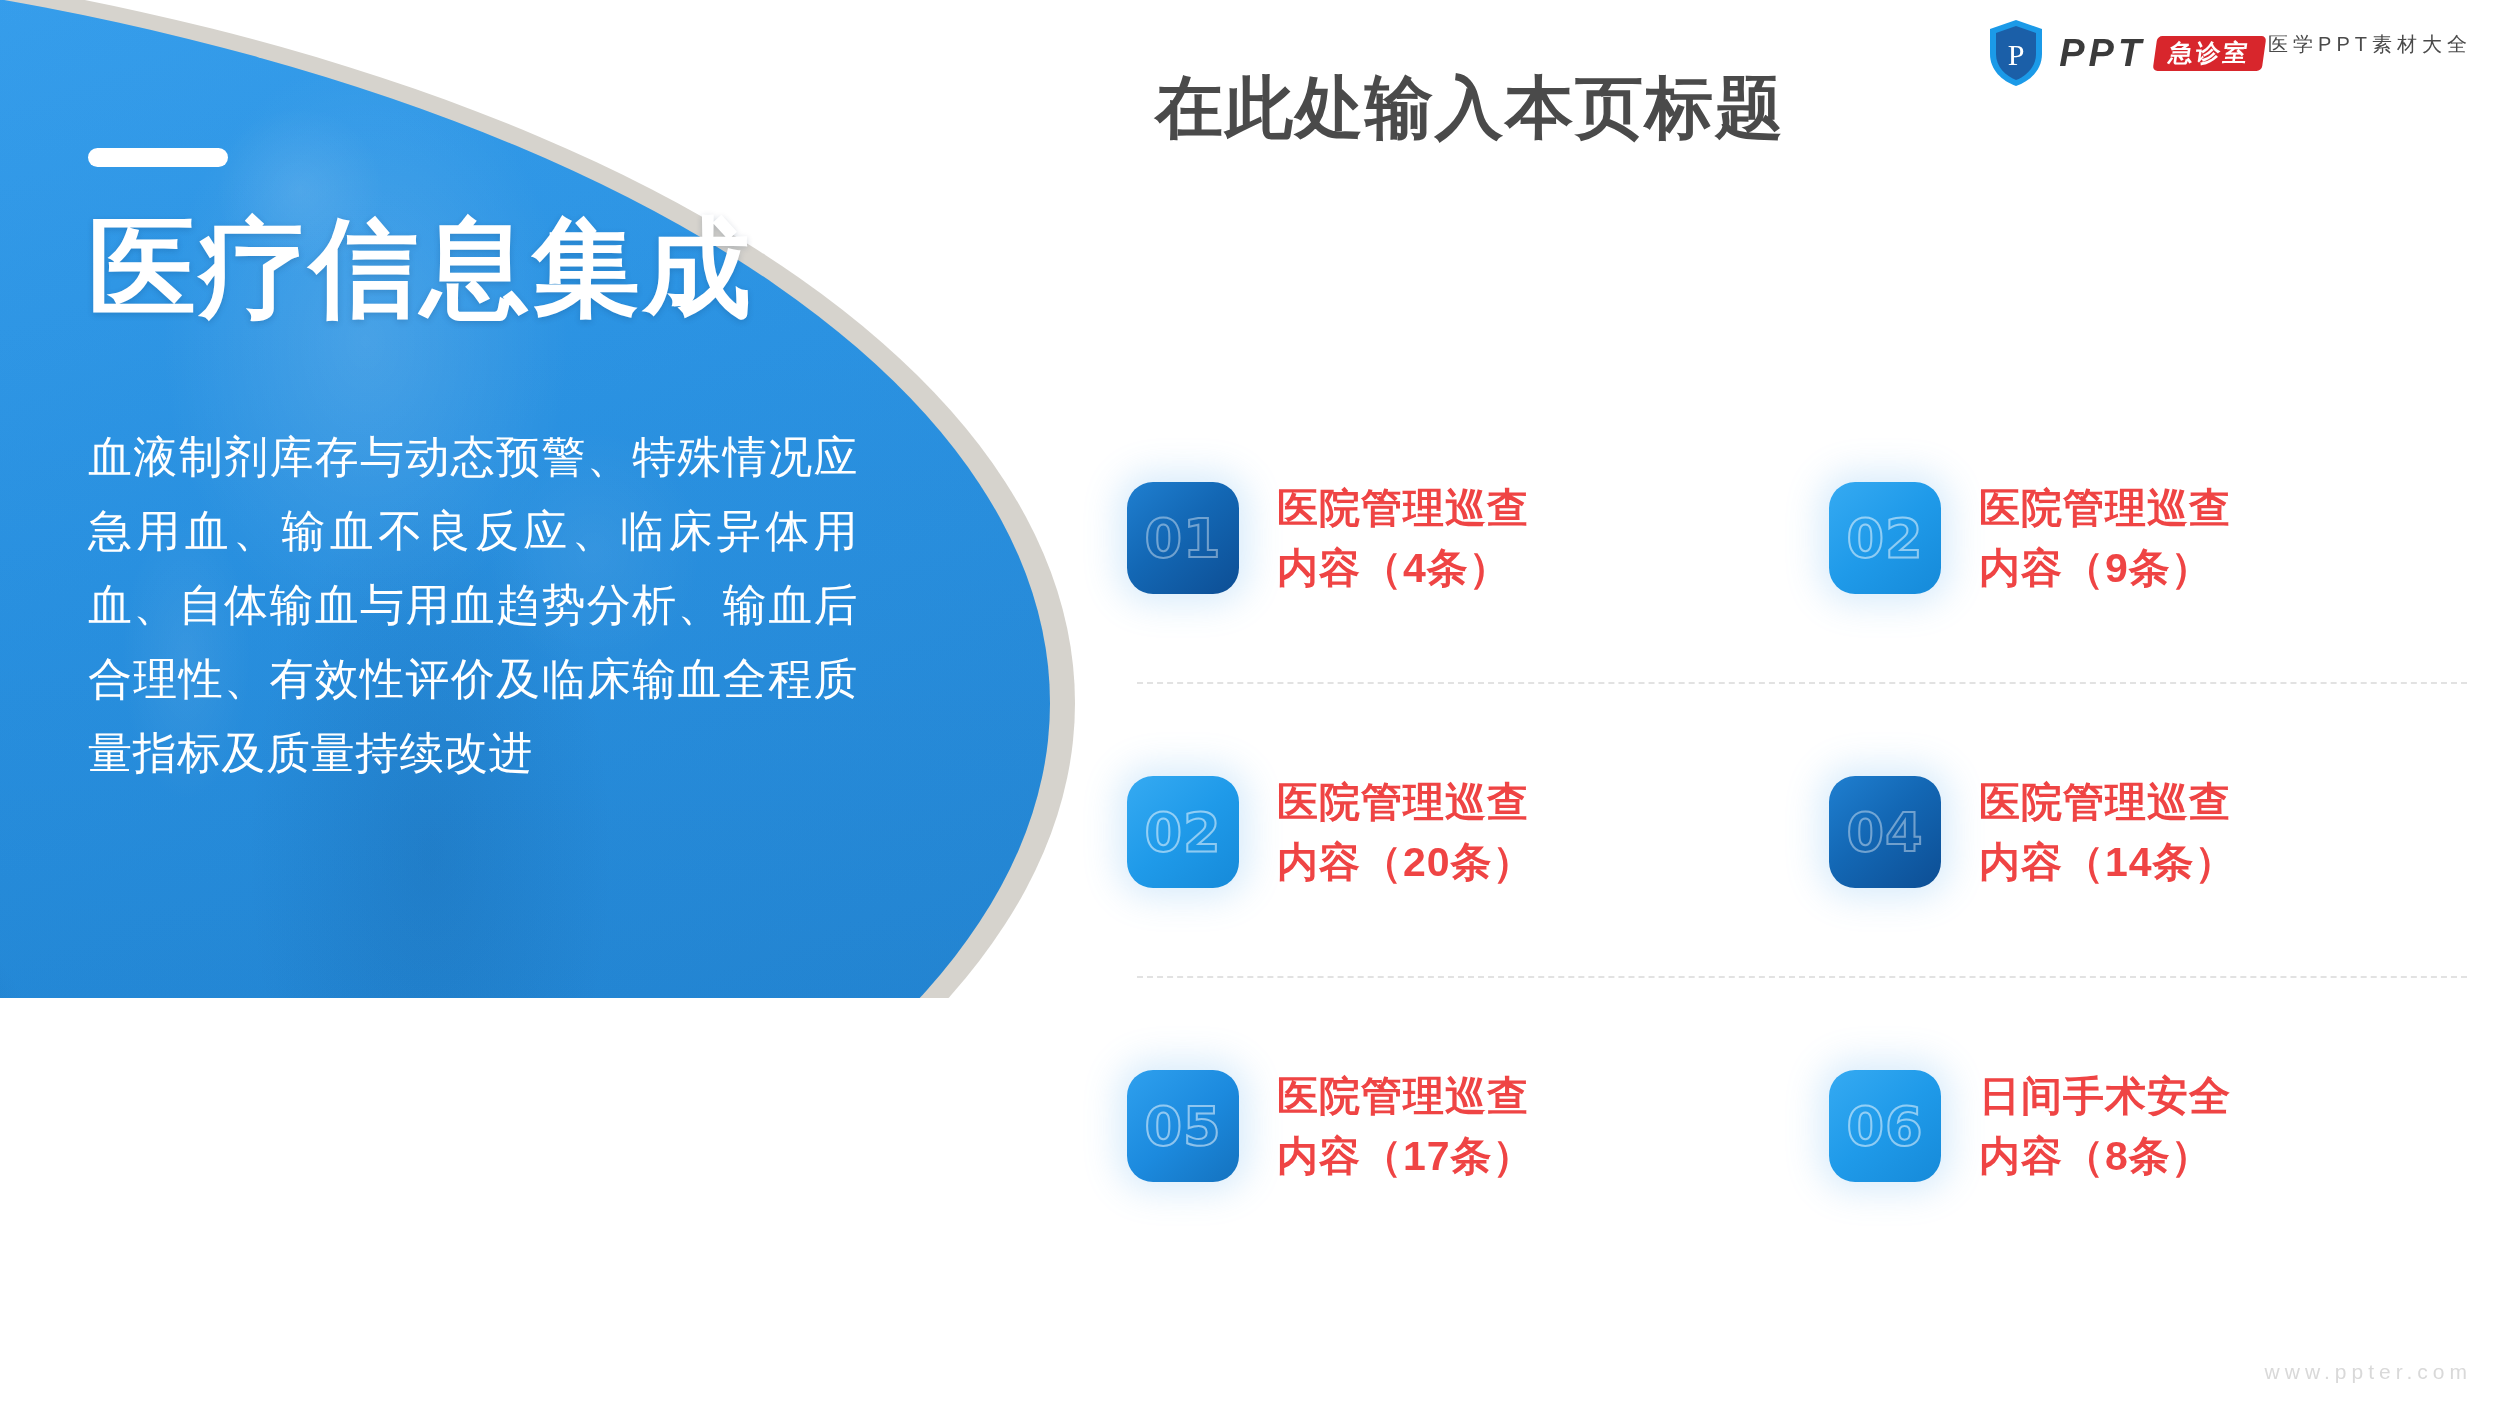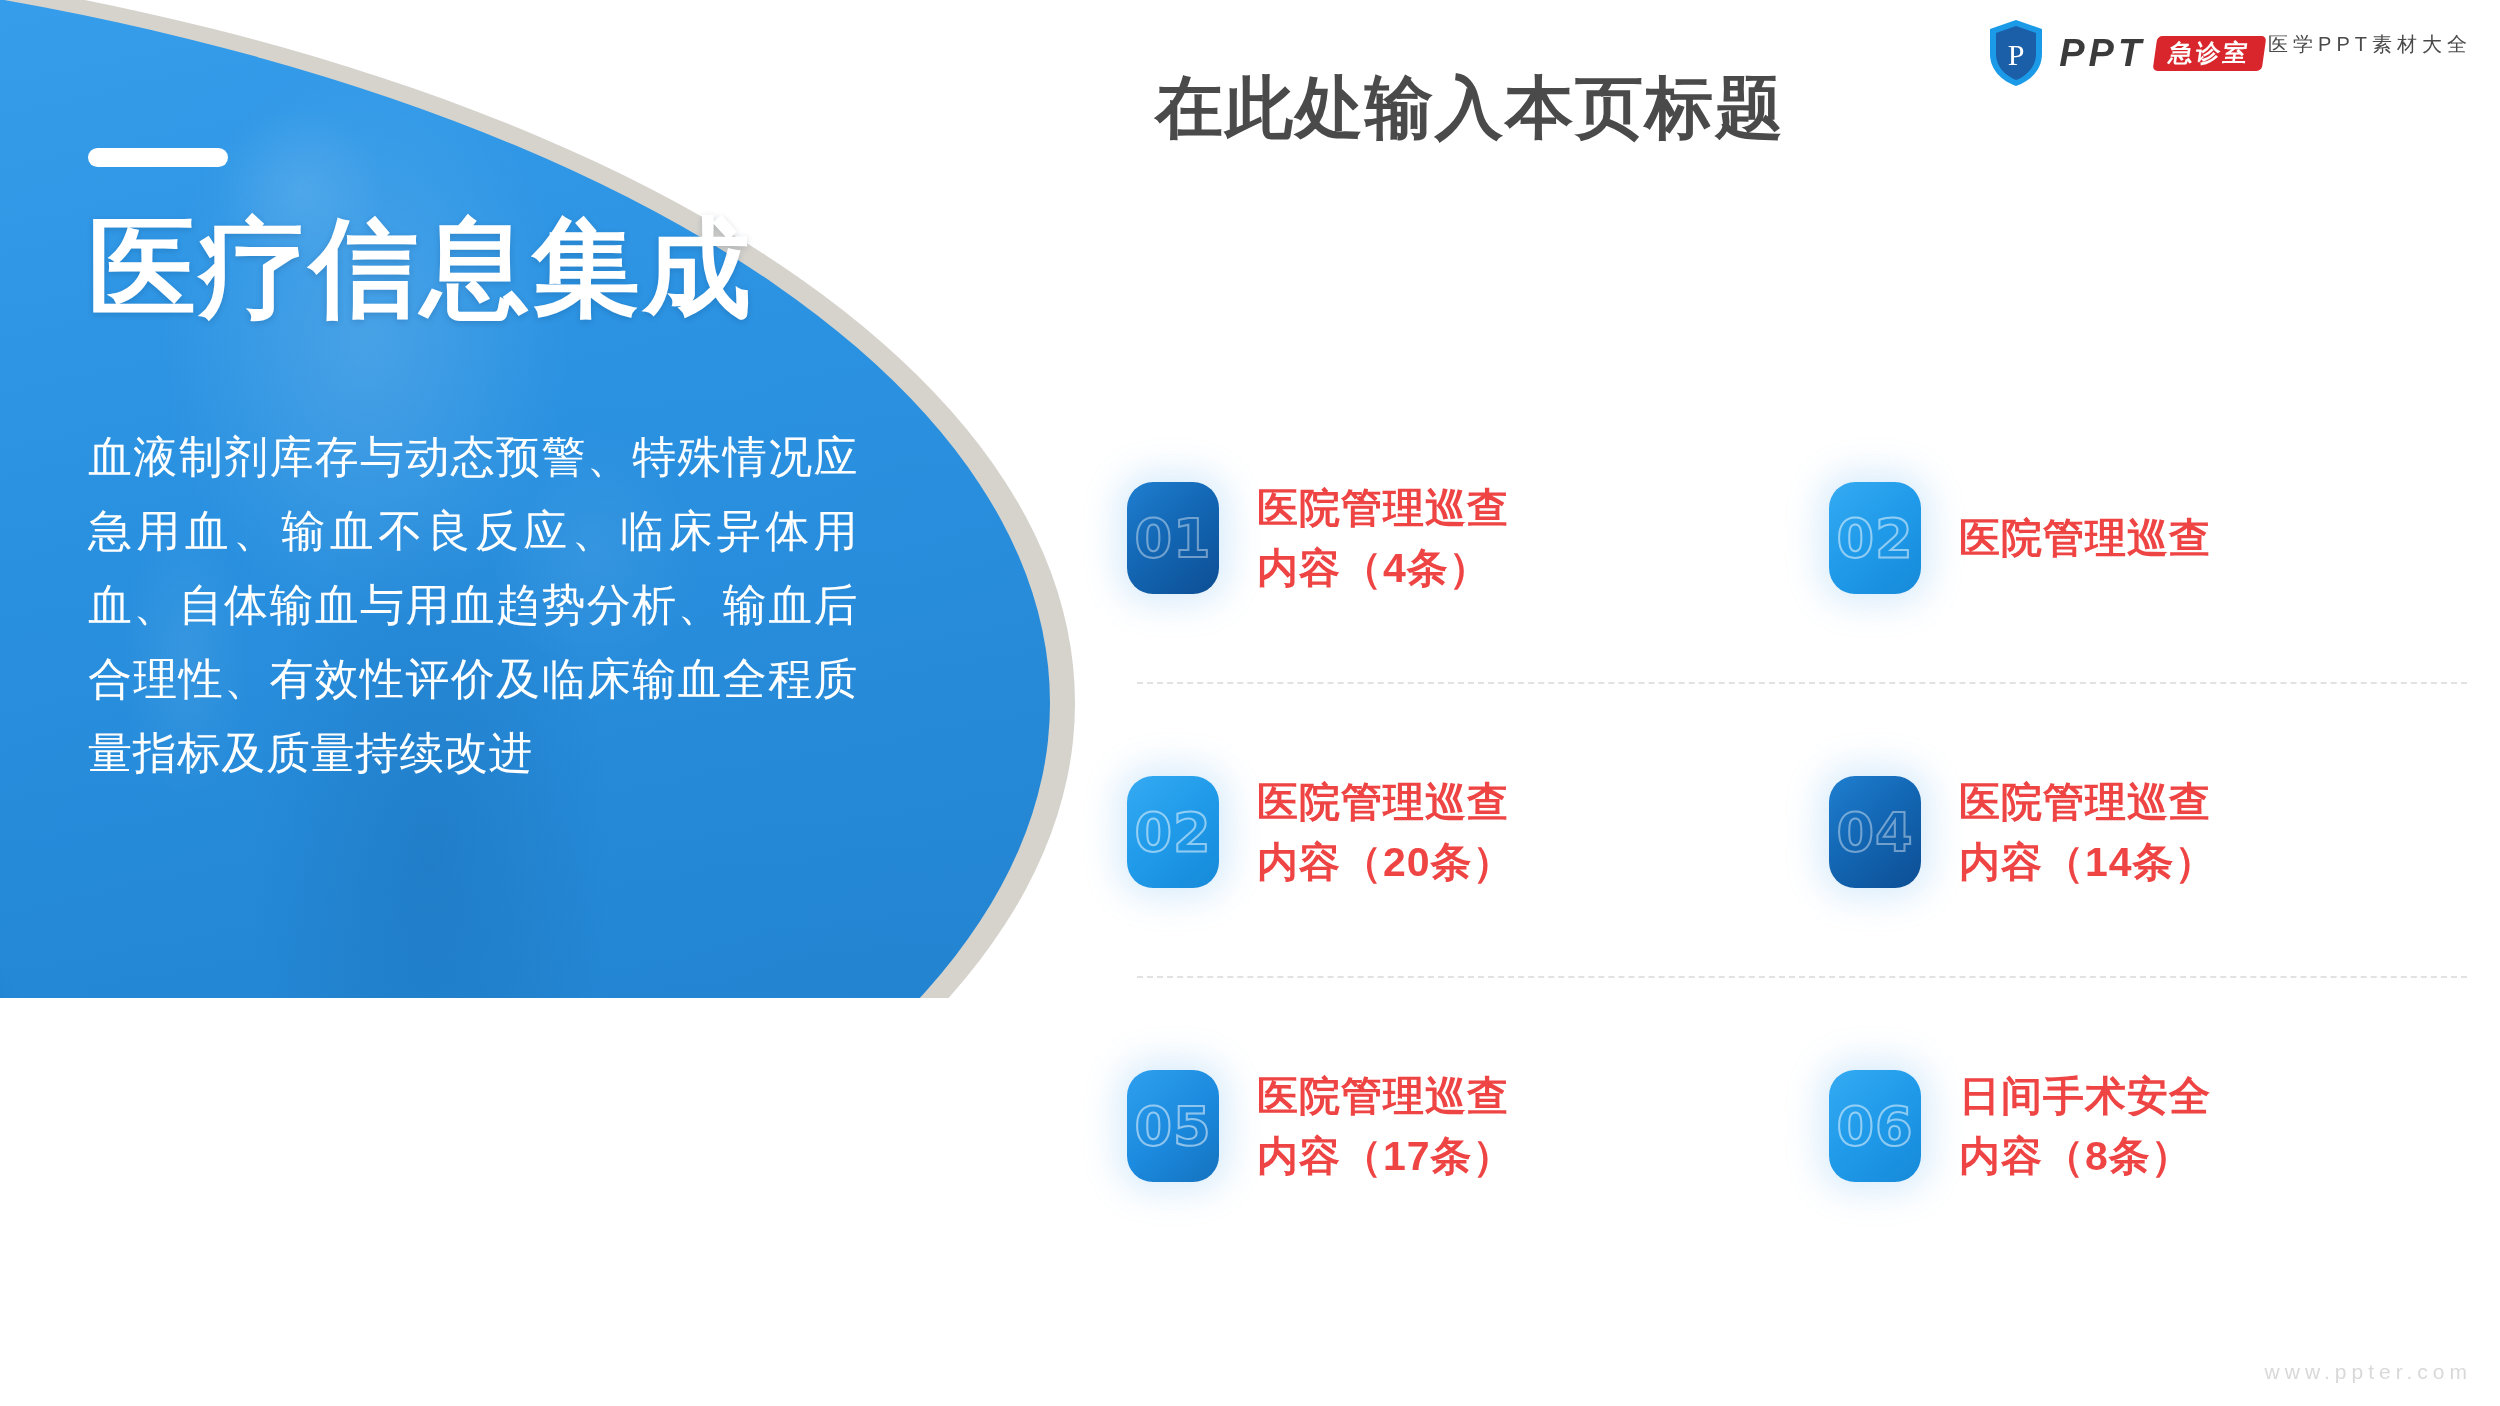--- a/index.html
+++ b/index.html
@@ -144,21 +144,21 @@
   .cell{
     flex:1 1 50%;
     display:flex;align-items:center;
     padding-top:6px;
     gap:38px;
   }
   .cell.col2{padding-left:52px;}
 
   .badge{
     flex:0 0 auto;
-    width:92px;height:112px;
+    width:112px;height:112px;
     border-radius:26px;
     position:relative;
     display:flex;align-items:center;justify-content:center;
     box-shadow:0 0 34px 10px rgba(80,170,235,.22);
   }
   .badge.dark{
     background:linear-gradient(138deg,#1f7fd0 0%,#1367b4 45%,#0d4e94 100%);
   }
   .badge.light{
     background:linear-gradient(138deg,#35aaf2 0%,#1f9ae9 50%,#168ad9 100%);
@@ -244,20 +244,21 @@
             <span>医院管理巡查</span>
             <span class="l2">内容（4条）</span>
           </div>
         </div>
         <div class="cell col2">
           <div class="badge light">
             <span class="badge-num">02</span>
           </div>
           <div class="cell-text">
             <span>医院管理巡查</span>
+            <span class="l2">内容（9条）</span>
           </div>
         </div>
       </div>
 
       <div class="grid-row">
         <div class="cell col1">
           <div class="badge light">
             <span class="badge-num">02</span>
           </div>
           <div class="cell-text">

